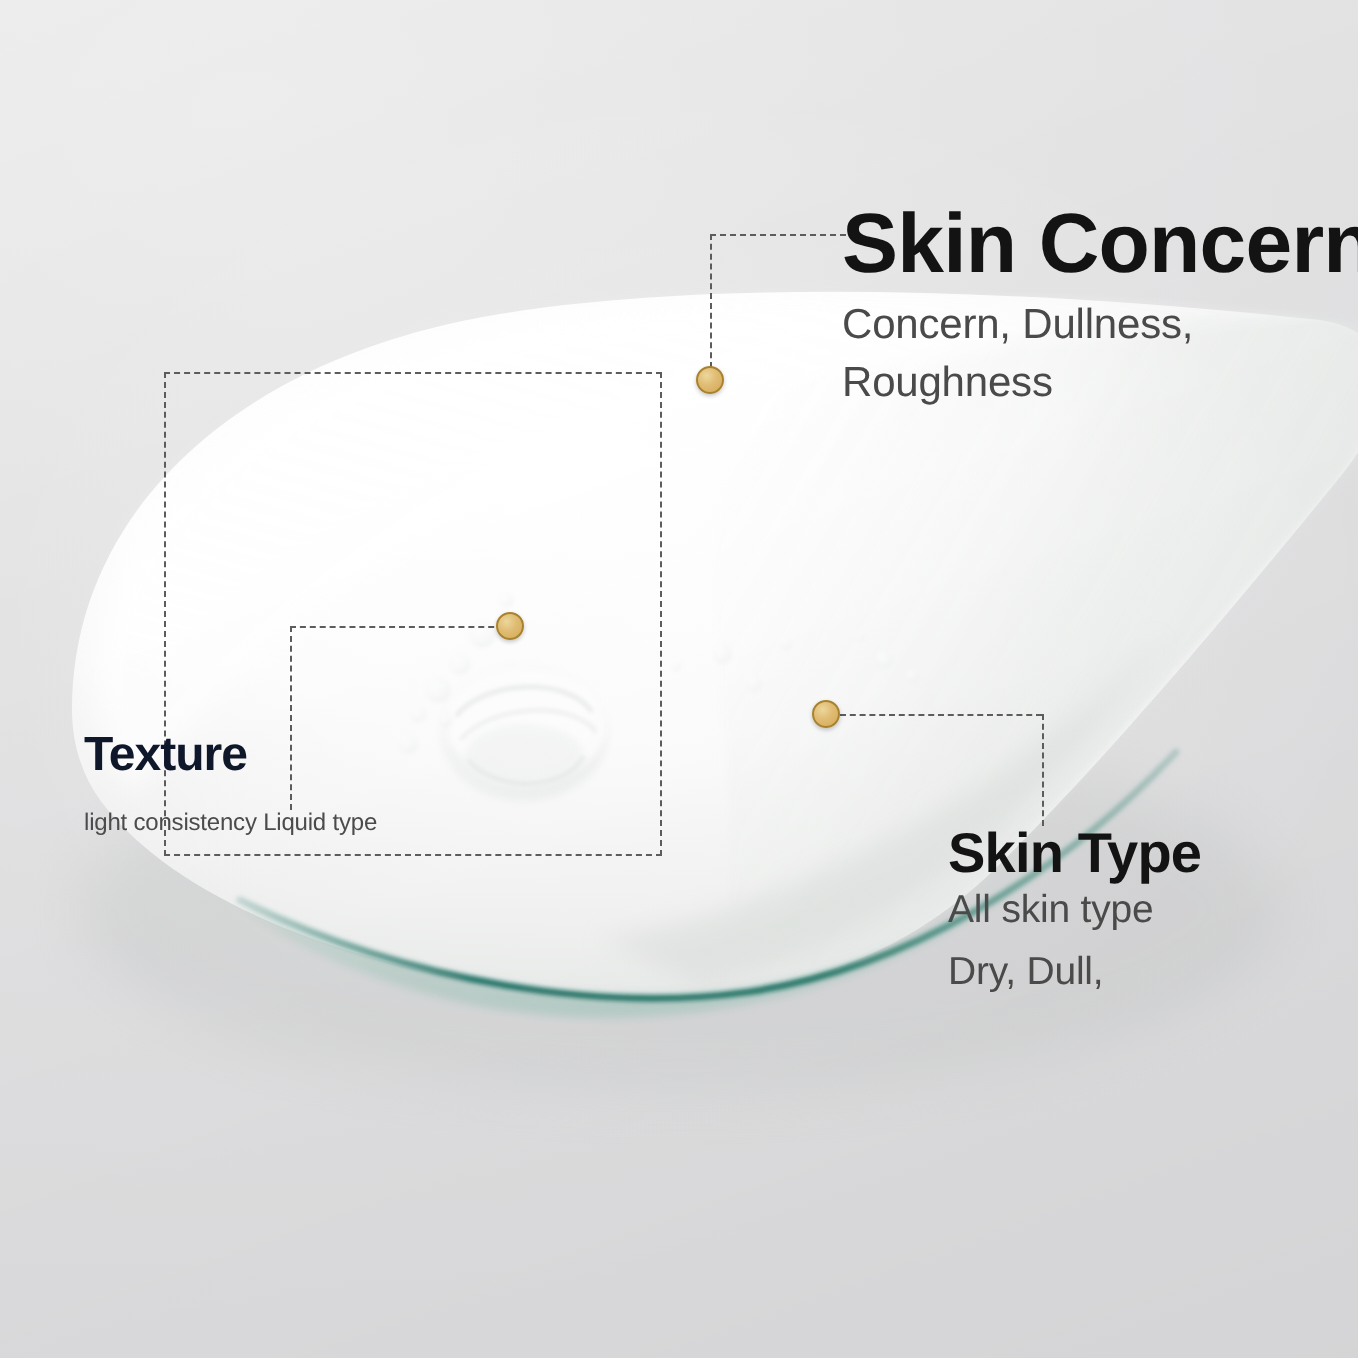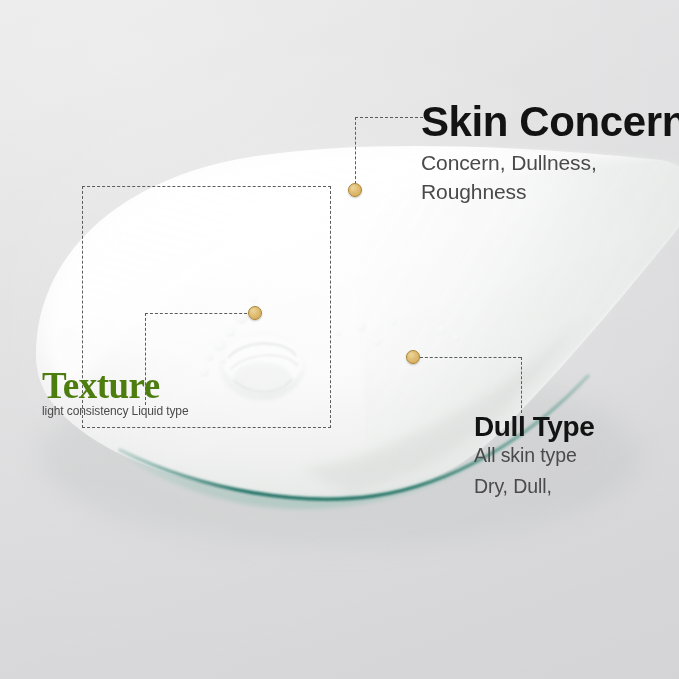--- a/index.html
+++ b/index.html
@@ -75,24 +75,23 @@
     letter-spacing:-0.1px;
     margin-top:5px;
     white-space:nowrap;
   }
   .callout.small .title { font-size:28px; }
   .callout.small .body  { font-size:19.5px; }
 
   .texture-title {
     position:absolute;
     left:42px; top:364px;
-    font-size:37px; font-weight:bold;
-    color:#4d7c0f; letter-spacing:-0.5px;
-    white-space:nowrap;
-    font-family:Liberation Serif, serif;
+    font-size:24px; font-weight:bold;
+    color:#0f172a; letter-spacing:-0.5px;
+    white-space:nowrap;
   }
   .texture-l1, .texture-l2 {
     position:absolute;
     left:42px;
     font-size:12px;
     color:#4b4b4b;
     letter-spacing:-0.1px;
     white-space:nowrap;
   }
   .texture-l1 { top:404px; }
@@ -252,18 +251,18 @@
   <div class="dot" style="left:248px; top:306px;"></div>
 
   <div class="texture-title">Texture</div>
   <div class="texture-l1">light consistency Liquid type</div>
 
   <div class="dash-h" style="left:420px; top:357px; width:101px;"></div>
   <div class="dash-v" style="left:521px; top:357px; height:56px;"></div>
   <div class="dot" style="left:406px; top:350px;"></div>
 
   <div class="callout small" style="left:474px; top:412px;">
-    <div class="title">Dull Type</div>
+    <div class="title">Skin Type</div>
     <div class="body" style="margin-top:1px;">All skin type</div>
     <div class="body">Dry, Dull,</div>
   </div>
 
 </div>
 
 </body></html>

